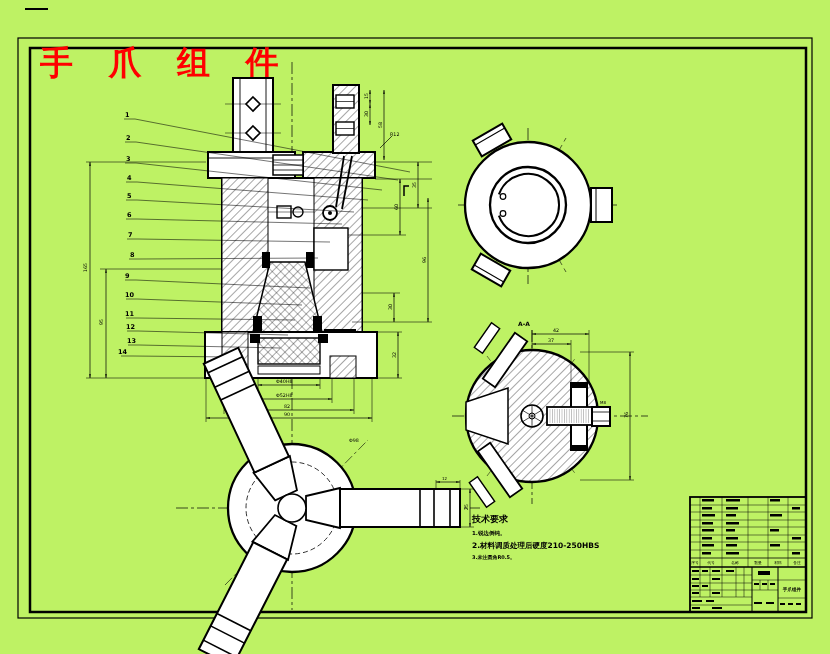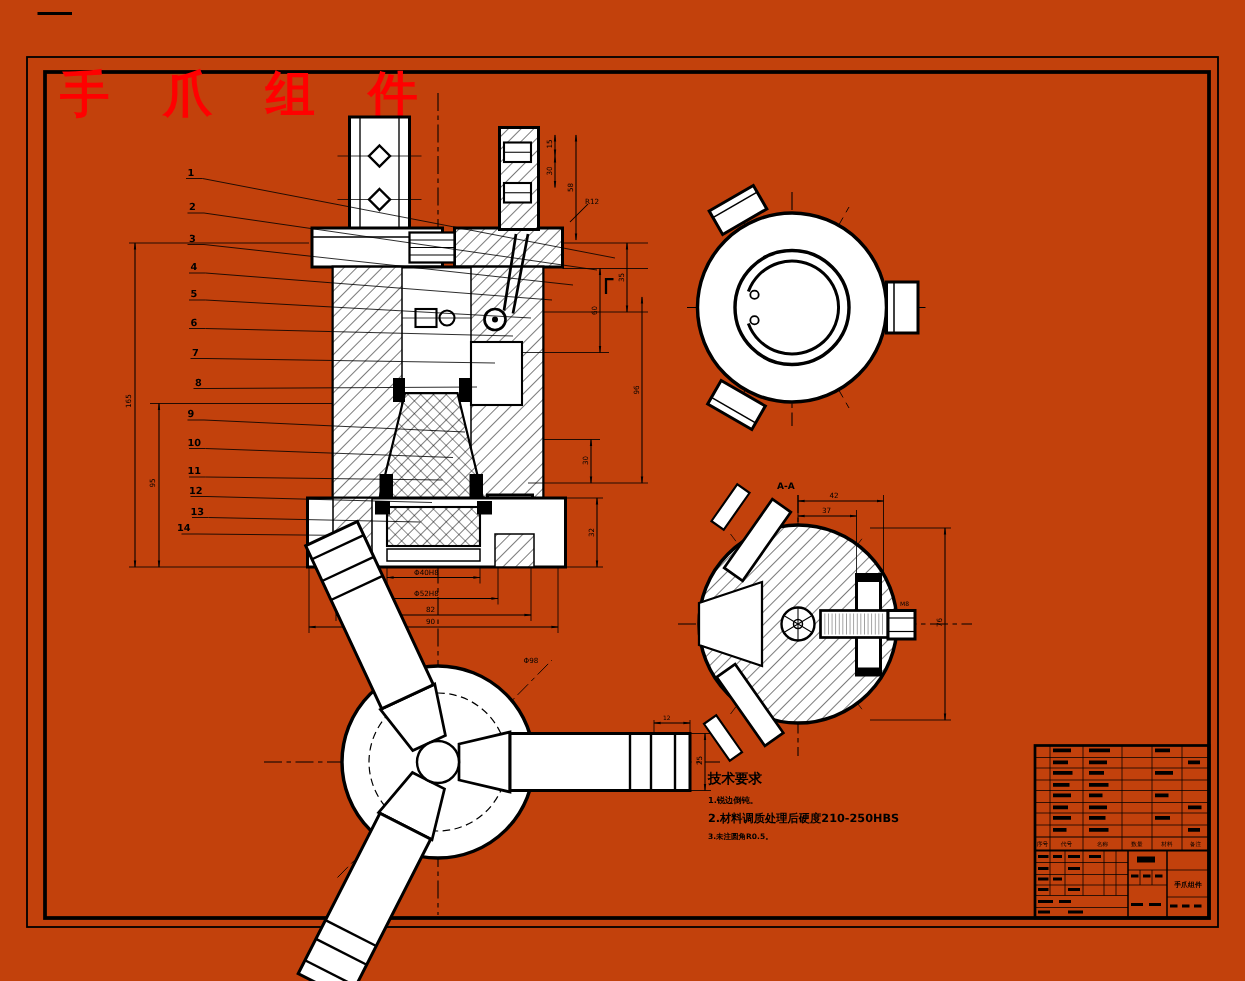--- a/index.html
+++ b/index.html
@@ -1,16 +1,16 @@
 <!DOCTYPE html>
 <html><head>
 <meta charset="utf-8">
 <style>
   html,body{margin:0;padding:0;background:#fff;}
-  #sheet{position:relative;width:830px;height:654px;background:#c2410c;overflow:hidden;
+  #sheet{position:relative;width:830px;height:654px;background:#bef264;overflow:hidden;
          font-family:"DejaVu Sans",sans-serif;}
   svg text{font-family:"DejaVu Sans",sans-serif;fill:#000;}
   .red-title{font-weight:bold;}
 </style>
 </head>
 <body>
 
 <div id="sheet">
 <svg width="830" height="654" viewBox="0 0 830 654">
 <defs>

